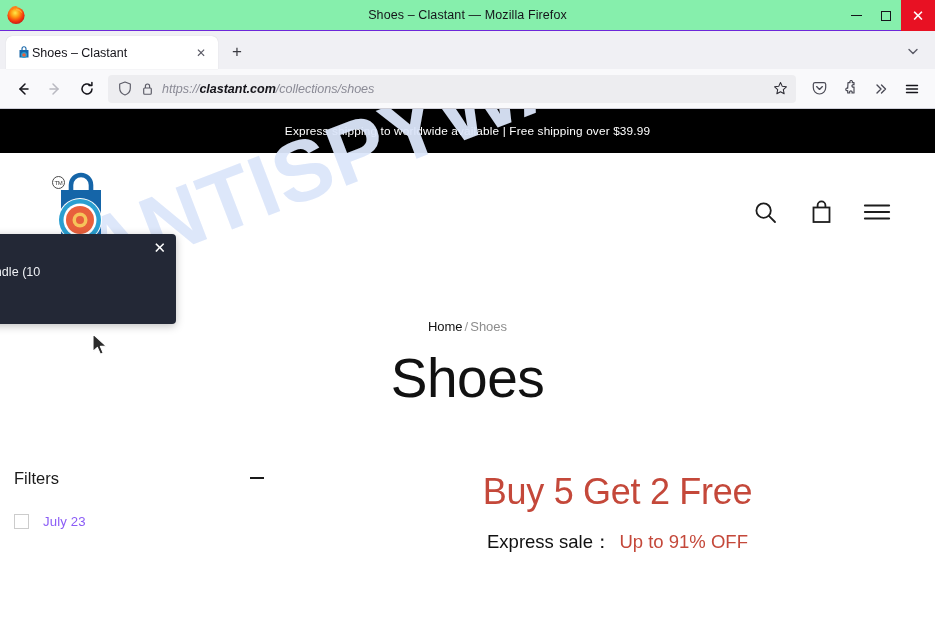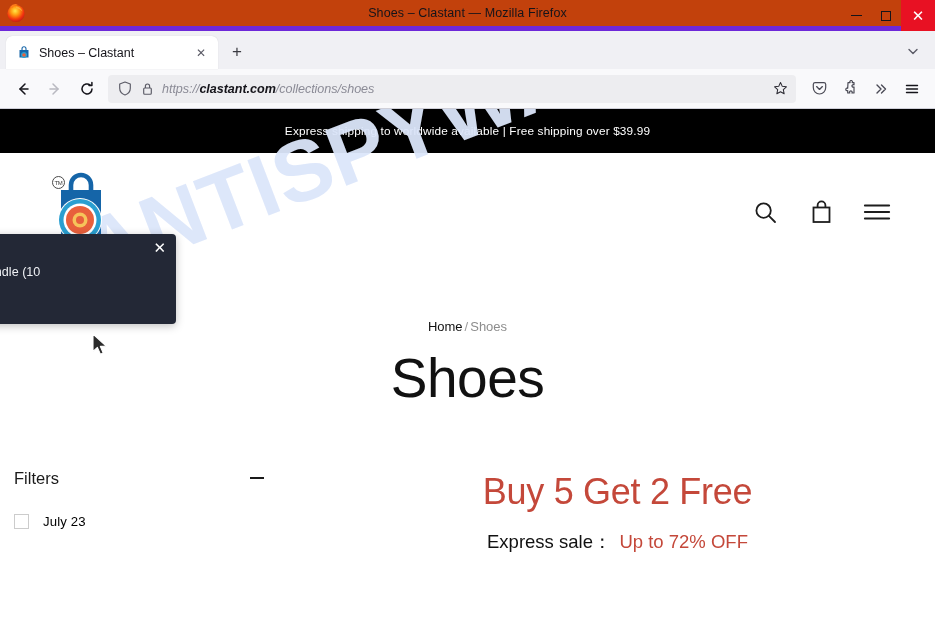--- a/index.html
+++ b/index.html
@@ -7,23 +7,23 @@
     width: 935px; height: 642px;
     overflow: hidden;
     font-family: "Liberation Sans", sans-serif;
     background: #ffffff;
   }
 
   
   .browser { width: 935px; height: 642px; position: relative; display: flex; flex-direction: column; }
 
   .titlebar {
-    height: 31px; background: #c2410c; flex: 0 0 31px;
+    height: 31px; background: #86efac; flex: 0 0 31px;
     display: flex; align-items: center; position: relative;
-    border-bottom: 5px solid #6d28d9;
+    border-bottom: 1px solid #6d28d9;
   }
   .ff-logo { width: 22px; height: 22px; margin-left: 5px; position: relative; flex: 0 0 22px; }
   .ff-logo svg { display:block; }
   .title-text {
     position: absolute; left: 0; right: 0; text-align: center;
     font-size: 12.5px; color: #15141a; letter-spacing: 0.1px;
     pointer-events: none;
   }
   .win-controls { position: absolute; right: 0; top: 0; height: 31px; display: flex; }
   .win-btn {
@@ -34,21 +34,21 @@
   .win-btn .bar-min { width: 11px; height: 1px; background: currentColor; }
   .win-btn .sq-max { width: 10px; height: 10px; border: 1.2px solid currentColor; }
   .win-btn .x-close { font-size: 15px; line-height: 1; font-weight: 400; }
 
   .tabbar {
     height: 38px; flex: 0 0 38px; background: #f0f0f4;
     display: flex; align-items: flex-end; padding-left: 6px; position: relative;
   }
   .tab {
     height: 33px; width: 212px; background: #ffffff; border-radius: 6px 6px 0 0;
-    display: flex; align-items: center; padding: 0 8px 0 10px; gap: 7px;
+    display: flex; align-items: center; padding: 0 8px 0 10px; 
     box-shadow: 0 0 1px rgba(0,0,0,.18);
   }
   .tab-favicon { width: 16px; height: 16px; flex: 0 0 16px; display:flex;align-items:center;justify-content:center; }
   .tab-title {
     flex: 1; font-size: 12.5px; color: #15141a; white-space: nowrap;
     overflow: hidden; text-overflow: ellipsis;
   }
   .tab-close { width: 18px; height: 18px; display:flex;align-items:center;justify-content:center;
     font-size: 12px; color: #5b5b66; border-radius: 3px; }
   .newtab { width: 30px; height: 30px; margin-left: 4px; margin-bottom: 2px;
@@ -117,21 +117,21 @@
   }
 
   .content-row { position: relative; z-index: 5; display: flex; margin-top: 60px; }
   .filters-col { width: 300px; padding-left: 14px; padding-right: 20px; }
   .filters-head { display: flex; align-items: center; justify-content: space-between;
     padding-right: 16px; }
   .filters-title { font-size: 16.5px; color: #1a1a1a; font-weight: 400; }
   .filters-toggle { width: 14px; height: 2px; background: #1a1a1a; }
   .filter-item { display: flex; align-items: center; gap: 14px; margin-top: 26px; }
   .filter-box { width: 15px; height: 15px; border: 1px solid #cccccc; background: #fff; flex:0 0 15px; }
-  .filter-label { font-size: 13.2px; color: #000000; letter-spacing: 0.15px; }
+  .filter-label { font-size: 13.2px; color: #8b5cf6; letter-spacing: 0.15px; }
 
   .promo-col { flex: 1; text-align: center; padding-top: 2px; }
   .promo-main { font-size: 36px; color: #c4483a; font-weight: 400; letter-spacing: -0.3px; }
   .promo-sub { margin-top: 16px; font-size: 18.5px; color: #111111; font-weight: 400; }
   .promo-sub .promo-off { color: #c4483a; margin-left: 8px; }
 
   
   .toast {
     position: absolute; z-index: 20; left: -93px; top: 125px;
     width: 269px; height: 90px; background: #232836;
@@ -324,21 +324,21 @@
         </div>
         <div class="filter-item">
           <span class="filter-box"></span>
           <span class="filter-label">July 23</span>
         </div>
       </div>
 
       <div class="promo-col">
         <div class="promo-main">Buy 5 Get 2 Free</div>
         <div class="promo-sub">
-          <span>Express sale：</span><span class="promo-off">Up to 72% OFF</span>
+          <span>Express sale：</span><span class="promo-off">Up to 91% OFF</span>
         </div>
       </div>
     </div>
 
     <div class="toast">
       <span class="toast-close">✕</span>
       <div class="toast-line1">Somerset</div>
       <div class="toast-line2">s + Socks Bundle (10</div>
     </div>
 

